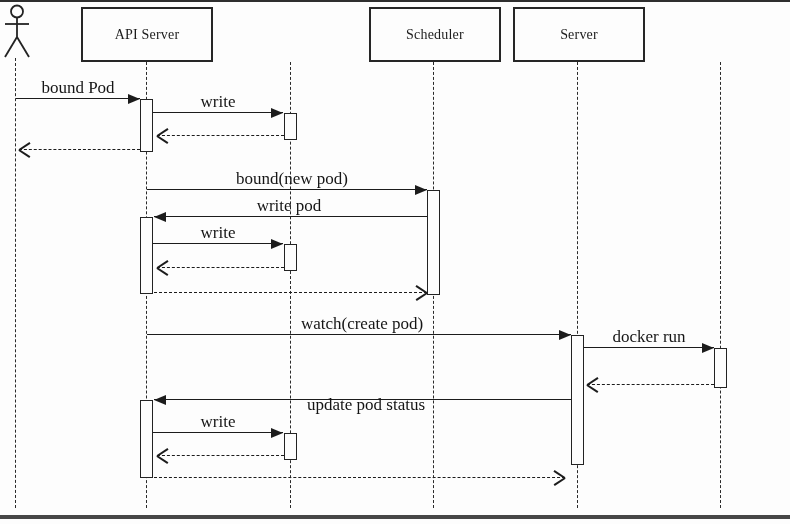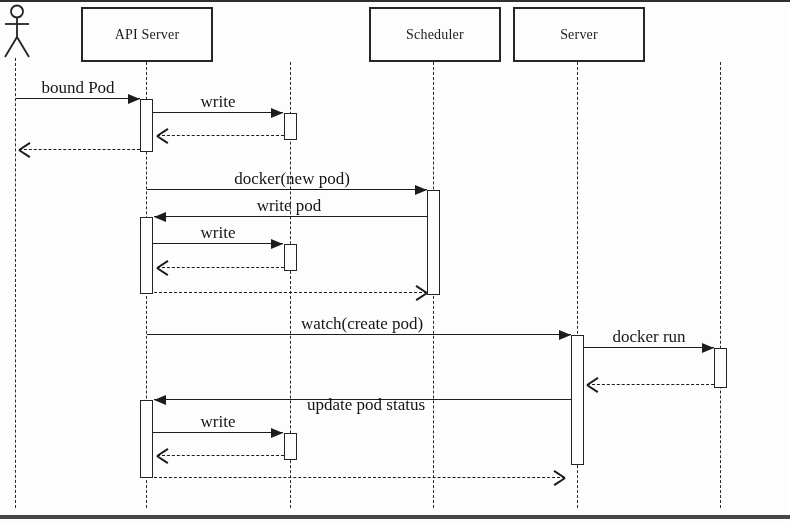--- a/index.html
+++ b/index.html
@@ -106,21 +106,21 @@
   </div>
 
   <div>
     <div class="ln dash" style="left:19px; top:149px; width:121px"></div>
     <div class="oh ol" style="left:19px; top:143px"></div>
   </div>
 
   <div>
     <div class="ln" style="left:147px; top:189px; width:280px"></div>
     <div class="fh r" style="left:415px; top:184.5px"></div>
-    <div class="mlabel" style="left:292px; top:169px">docker(new pod)</div>
+    <div class="mlabel" style="left:292px; top:169px">bound(new pod)</div>
   </div>
 
   <div>
     <div class="ln" style="left:154px; top:216px; width:273px"></div>
     <div class="fh l" style="left:154px; top:211.5px"></div>
     <div class="mlabel" style="left:289px; top:196px">write pod</div>
   </div>
 
   <div>
     <div class="ln" style="left:153px; top:243px; width:130px"></div>

